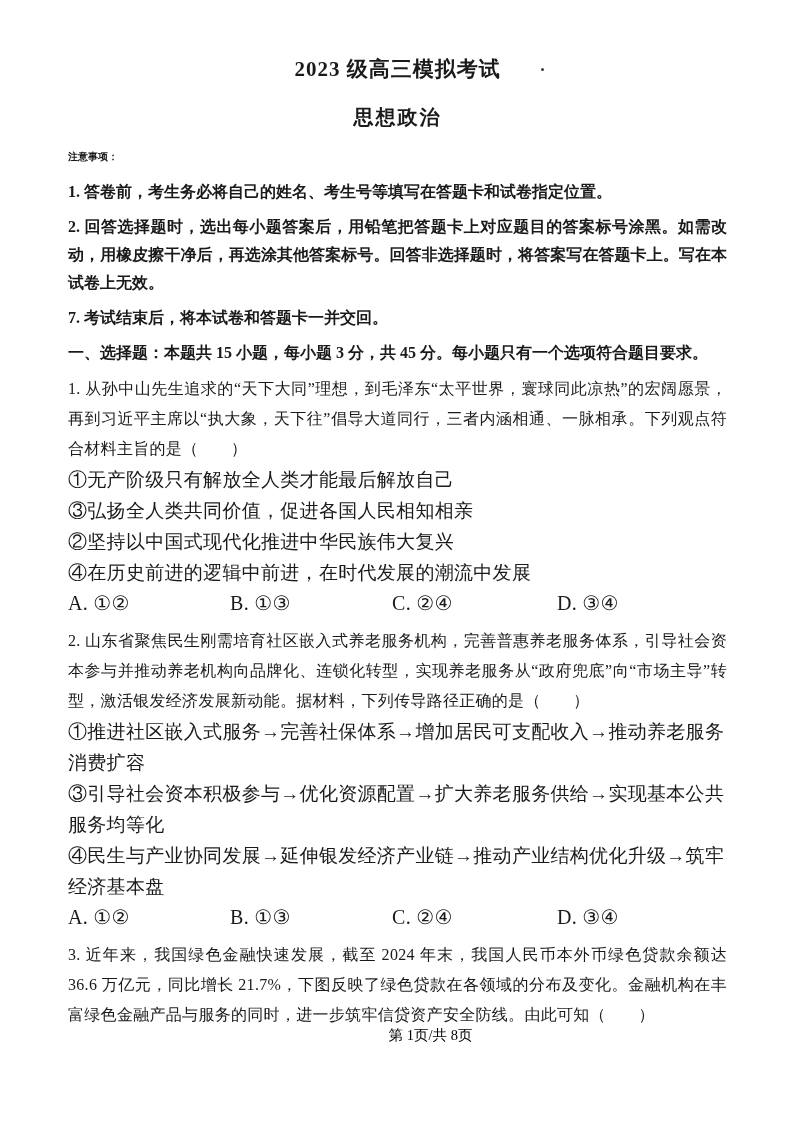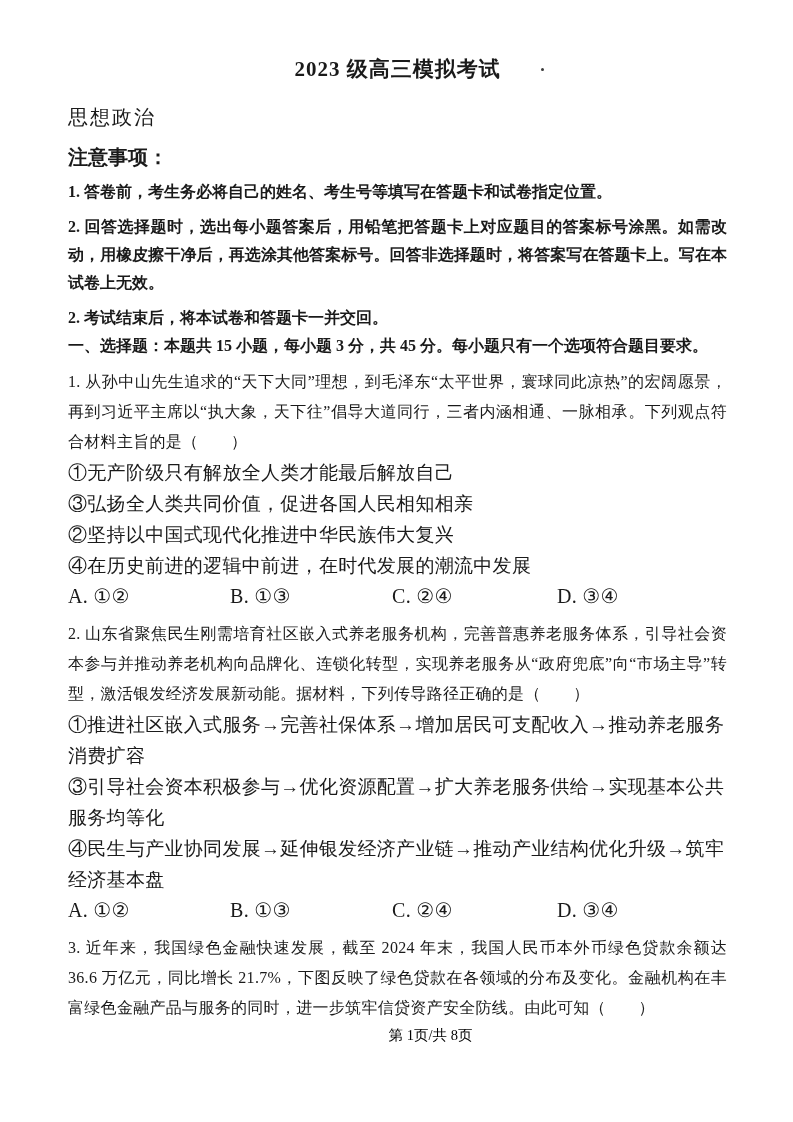--- a/index.html
+++ b/index.html
@@ -21,44 +21,46 @@
   }
   .doc-title {
     text-align: center;
     font-size: 21px;
     font-weight: bold;
     line-height: 26px;
     letter-spacing: 1px;
     margin: 0;
   }
   .doc-subtitle {
+    text-align: center;
     font-size: 20px;
-    font-weight: normal;
+    font-weight: bold;
     line-height: 26px;
     letter-spacing: 2px;
     margin: 22px 0 0 0;
   }
   .notice-heading {
-    font-size: 20px;
+    font-size: 10px;
     font-weight: bold;
     line-height: 28px;
     margin-top: 13px;
   }
   .notice-item {
     font-size: 16px;
     font-weight: bold;
     line-height: 28px;
     margin-top: 7px;
     text-align: justify;
     text-justify: inter-character;
   }
   .section-heading {
     font-size: 16px;
     font-weight: bold;
     line-height: 28px;
+    margin-top: 7px;
     text-align: justify;
   }
   .question {
     margin-top: 7px;
   }
   .q-stem {
     font-size: 16px;
     line-height: 30px;
     text-align: justify;
     text-justify: inter-character;
@@ -105,21 +107,21 @@
 
   <div class="content">
 
     <div class="doc-title">2023 级高三模拟考试</div>
     <div class="doc-subtitle">思想政治</div>
 
     <div>
       <div class="notice-heading">注意事项：</div>
       <div class="notice-item">1. 答卷前，考生务必将自己的姓名、考生号等填写在答题卡和试卷指定位置。</div>
       <div class="notice-item">2. 回答选择题时，选出每小题答案后，用铅笔把答题卡上对应题目的答案标号涂黑。如需改动，用橡皮擦干净后，再选涂其他答案标号。回答非选择题时，将答案写在答题卡上。写在本试卷上无效。</div>
-      <div class="notice-item">2. 考试结束后，将本试卷和答题卡一并交回。</div>
+      <div class="notice-item">7. 考试结束后，将本试卷和答题卡一并交回。</div>
     </div>
 
     <div class="section-heading">一、选择题：本题共 15 小题，每小题 3 分，共 45 分。每小题只有一个选项符合题目要求。</div>
 
     <div class="question">
       <div class="q-stem">1. 从孙中山先生追求的“天下大同”理想，到毛泽东“太平世界，寰球同此凉热”的宏阔愿景，再到习近平主席以“执大象，天下往”倡导大道同行，三者内涵相通、一脉相承。下列观点符合材料主旨的是（　　）</div>
       <div class="q-item">①无产阶级只有解放全人类才能最后解放自己</div>
       <div class="q-item">③弘扬全人类共同价值，促进各国人民相知相亲</div>
       <div class="q-item">②坚持以中国式现代化推进中华民族伟大复兴</div>
       <div class="q-item">④在历史前进的逻辑中前进，在时代发展的潮流中发展</div>

